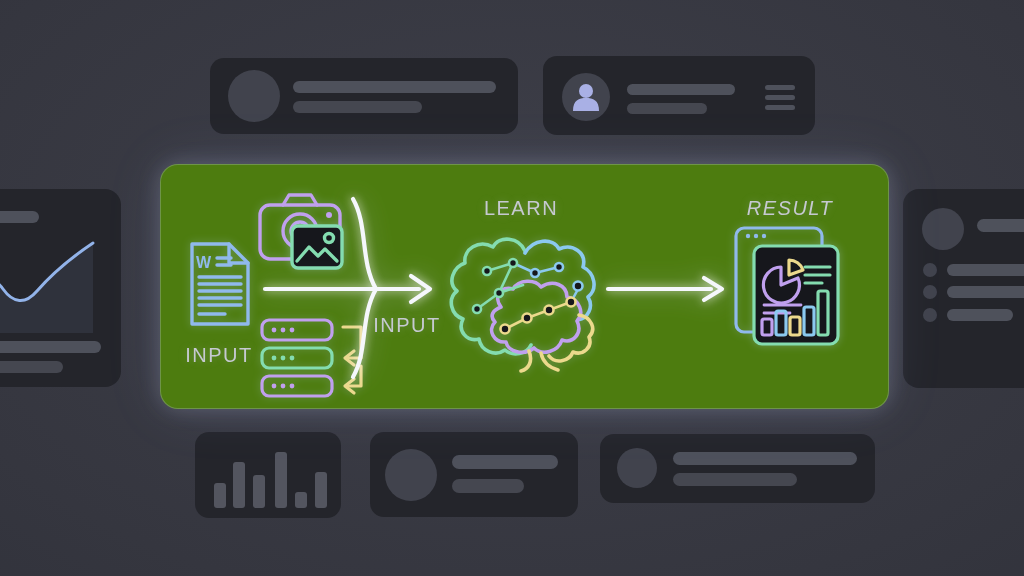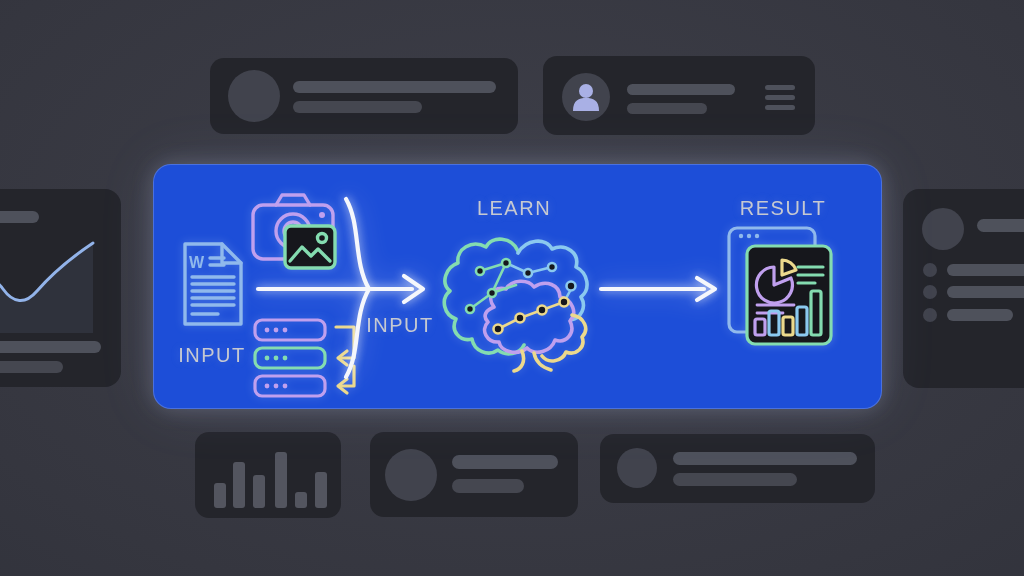--- a/index.html
+++ b/index.html
@@ -10,22 +10,22 @@
   }
   .card{position:absolute;background:#24252b;border-radius:14px;}
   .card.r16{border-radius:16px;}
   .ph-line{position:absolute;background:#4e515b;border-radius:7px;}
   .ph-line.dim{background:#454750;}
   .ph-circle{position:absolute;background:#41434d;border-radius:50%;}
   .bar{position:absolute;background:#53555f;border-radius:3px;}
   .hamburger span{display:block;width:30px;height:5px;background:#4e515b;border-radius:3px;margin-bottom:5px;}
 
   .panel{
-    position:absolute;left:153px;top:164px;width:727px;height:243px;
-    background:#1d4ed8;border-radius:18px;
+    position:absolute;left:160px;top:164px;width:727px;height:243px;
+    background:#4d7c0f;border-radius:18px;
     border:1px solid rgba(205,216,240,0.26);
     box-shadow:0 0 22px rgba(214,224,255,0.22), 0 0 58px rgba(170,190,255,0.10);
   }
   .panel *{position:absolute;}
   .label{
     color:#c6c9d1;font-size:20px;font-weight:500;letter-spacing:1.5px;text-align:center;
     text-shadow:0 0 8px rgba(200,210,240,0.25);
   }
   .glow-white{filter:drop-shadow(0 0 5px rgba(255,255,255,0.75)) drop-shadow(0 0 13px rgba(208,224,255,0.35));}
   .neon{filter:drop-shadow(0 0 4px rgba(185,220,255,0.30));}
@@ -93,21 +93,21 @@
 
 <div class="card" style="left:600px;top:434px;width:275px;height:69px;">
   <div class="ph-circle" style="left:17px;top:14px;width:40px;height:40px;"></div>
   <div class="ph-line" style="left:73px;top:18px;width:184px;height:13px;"></div>
   <div class="ph-line dim" style="left:73px;top:39px;width:124px;height:13px;"></div>
 </div>
 
 <div class="panel">
 
   <div class="label" style="left:300px;top:32px;width:120px;">LEARN</div>
-  <div class="label" style="left:564px;top:32px;width:130px;">RESULT</div>
+  <div class="label" style="left:564px;top:32px;width:130px;font-style:italic;">RESULT</div>
   <div class="label" style="left:8px;top:179px;width:100px;">INPUT</div>
   <div class="label" style="left:196px;top:149px;width:100px;">INPUT</div>
 
   <svg class="neon" style="left:26px;top:76px;" width="66" height="86" viewBox="0 0 66 86">
     <g fill="none" stroke="#90b9ec" stroke-width="3.4" stroke-linecap="round" stroke-linejoin="round">
       <path d="M5,3 H42 L61,22 V83 H5 Z"></path>
       <path d="M42,3 V22 H61"></path>
       <path d="M30,17 H44 M30,24 H44"></path>
       <path d="M12,36 H54 M12,43 H54 M12,50 H54 M12,57 H54 M12,64 H54 M12,73 H38"></path>
     </g>

